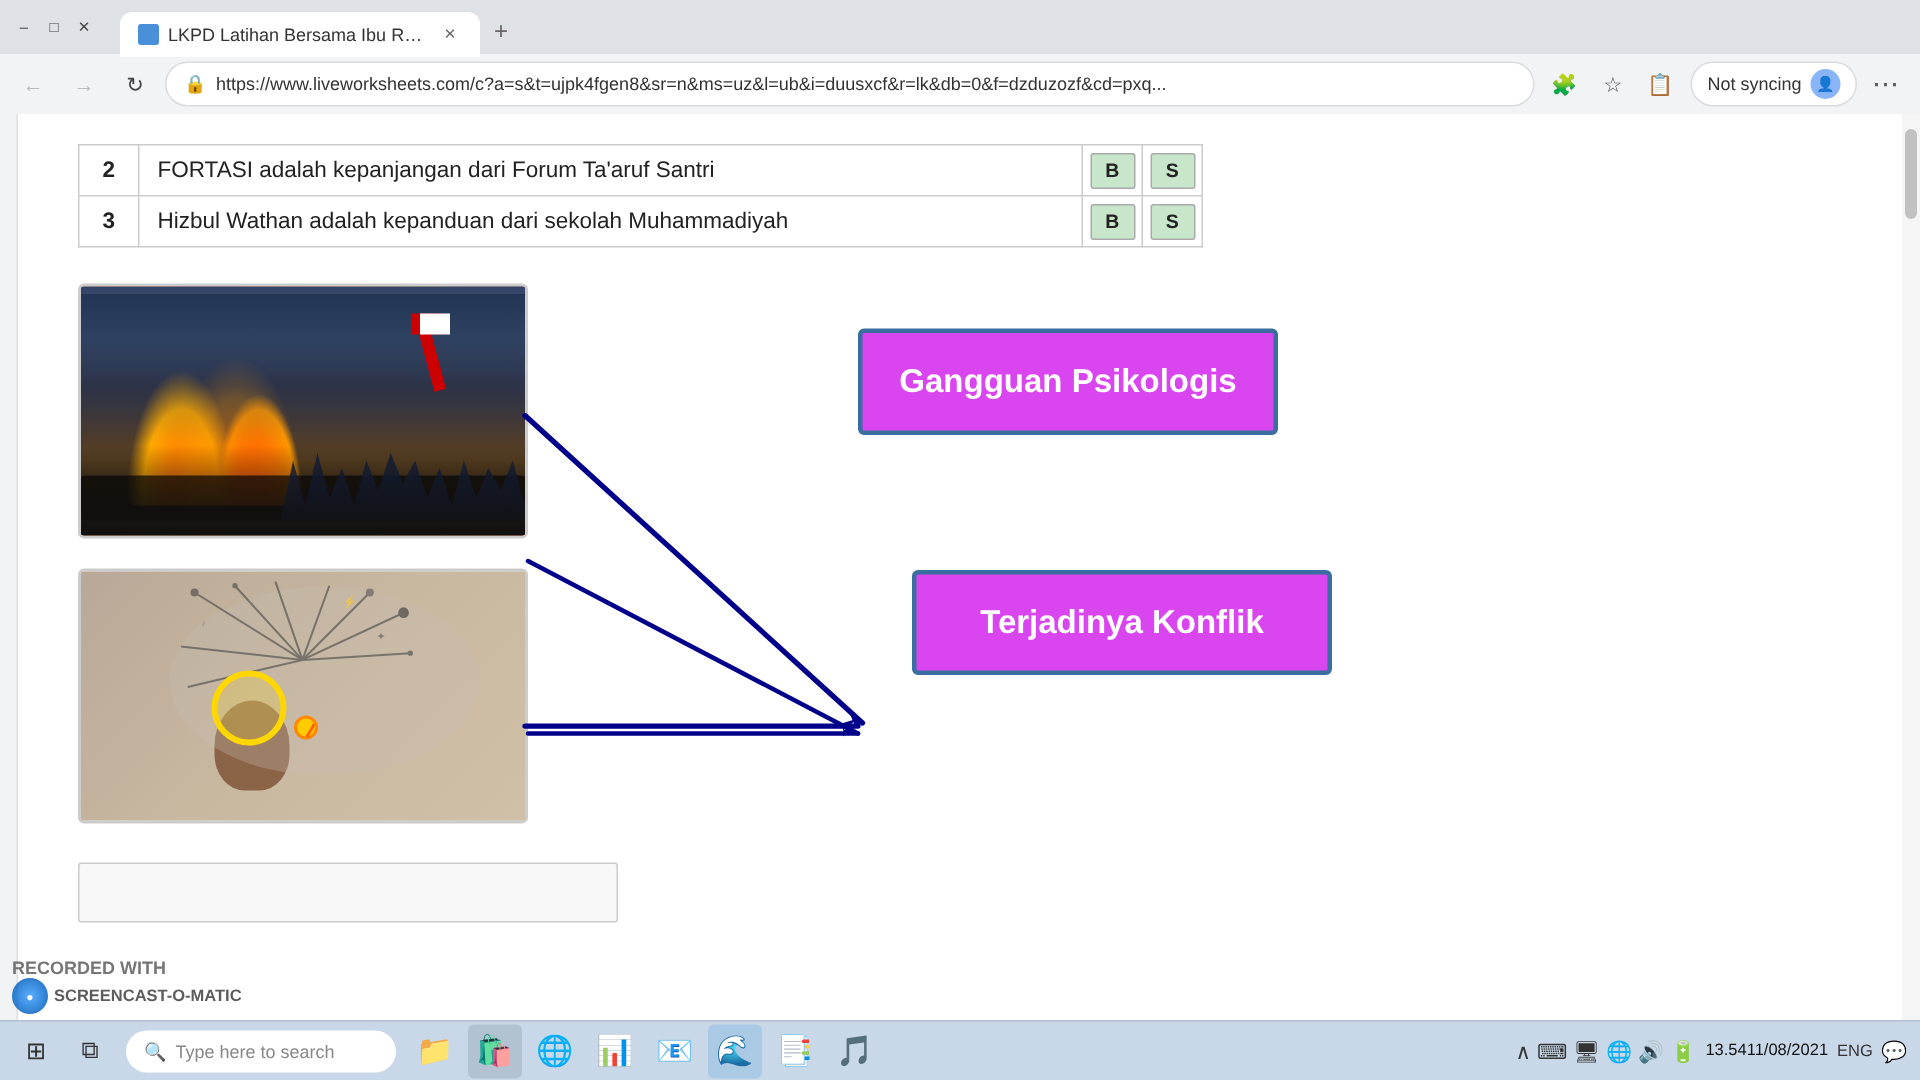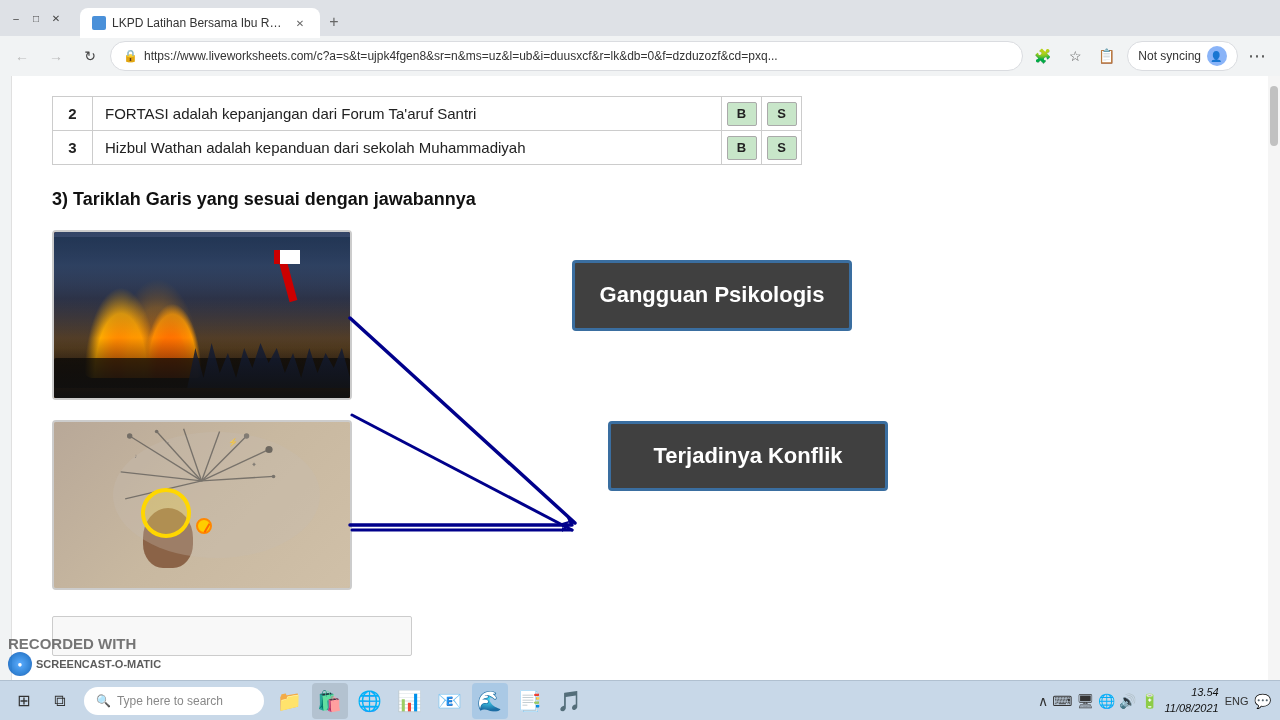--- a/index.html
+++ b/index.html
@@ -302,21 +302,21 @@
       height: 50px;
       border: 4px solid #ffd700;
       border-radius: 50%;
       top: 50%;
       left: 35%;
       transform: translate(-50%, -50%);
       background: rgba(255,215,0,0.2);
     }
     .label-box {
       width: 280px;
-      background: #404040;
+      background: #d946ef;
       color: #fff;
       font-size: 22px;
       font-weight: 700;
       text-align: center;
       padding: 18px 12px;
       border-radius: 4px;
       border: 3px solid #3a6ea0;
       line-height: 1.3;
     }
 
@@ -388,26 +388,25 @@
       gap: 6px;
       margin-left: auto;
     }
     .taskbar-icon-small {
       font-size: 14px;
       color: #333;
       cursor: pointer;
     }
     .taskbar-time {
       display: flex;
-      flex-direction: column;
+      flex-direction: row;
       align-items: flex-end;
       font-size: 11px;
       color: #111;
       line-height: 1.4;
-      font-style: italic;
     }
     .screencast-watermark {
       position: absolute;
       bottom: 44px;
       left: 8px;
       font-size: 11px;
       color: #666;
       opacity: 0.8;
     }
   </style>
@@ -484,21 +483,20 @@
               </td>
               <td class="btn-cell">
                 <span class="ans-btn s">S</span>
               </td>
             </tr>
           </tbody>
         </table>
       </div>
 
       <div>
-        <div class="section-heading">3)  Tariklah Garis yang sesuai dengan jawabannya</div>
 
         <div style="position:relative; width:800px; height:370px; margin-bottom:16px;">
 
           <div style="position:absolute; left:0; top:0; display:flex; flex-direction:column; gap:20px;">
 
             <div class="img-box img-riot">
 
               <div style="position:absolute; inset:0; background: linear-gradient(180deg, #334466 0%, #445577 20%, #333344 40%, #5a4020 70%, #2a1505 100%);"></div>
               <div style="position:absolute; bottom:20px; left:10%; width:25%; height:55%; background:radial-gradient(ellipse at 50% 100%, #ff6600 0%, #ff8800 30%, #ffaa00 50%, transparent 70%); border-radius:50% 50% 10% 10%;"></div>
               <div style="position:absolute; bottom:20px; left:30%; width:20%; height:45%; background:radial-gradient(ellipse at 50% 100%, #ff4400 0%, #ff6600 40%, #ff9900 60%, transparent 70%); border-radius:50% 50% 10% 10%;"></div>
@@ -584,21 +582,21 @@
         </div>
       </div>
     </div>
 
     <div class="scrollbar-right">
       <div class="scrollbar-thumb"></div>
     </div>
   </div>
 
   <div class="screencast-watermark">
-    <div style="font-size:15px; color:#555; font-weight:600;margin-top:40px;">RECORDED WITH</div>
+    <div style="font-size:12px; color:#555; font-weight:600;margin-top:40px;">RECORDED WITH</div>
     <div style="display:flex; align-items:center; gap:4px;">
       <div style="width:24px; height:24px; background:radial-gradient(circle, #3399ff 0%, #0066cc 60%, #003399 100%); border-radius:50%; display:flex; align-items:center; justify-content:center; color:white; font-size:8px; font-weight:900;">●</div>
       <div style="font-size:11px; color:#333; font-weight:700;">SCREENCAST-O-MATIC</div>
     </div>
   </div>
 
   <div class="taskbar" style="bottom:0; position:absolute;">
     <div class="taskbar-btn">⊞</div>
     <div class="taskbar-btn">⧉</div>
     <div class="taskbar-search">

